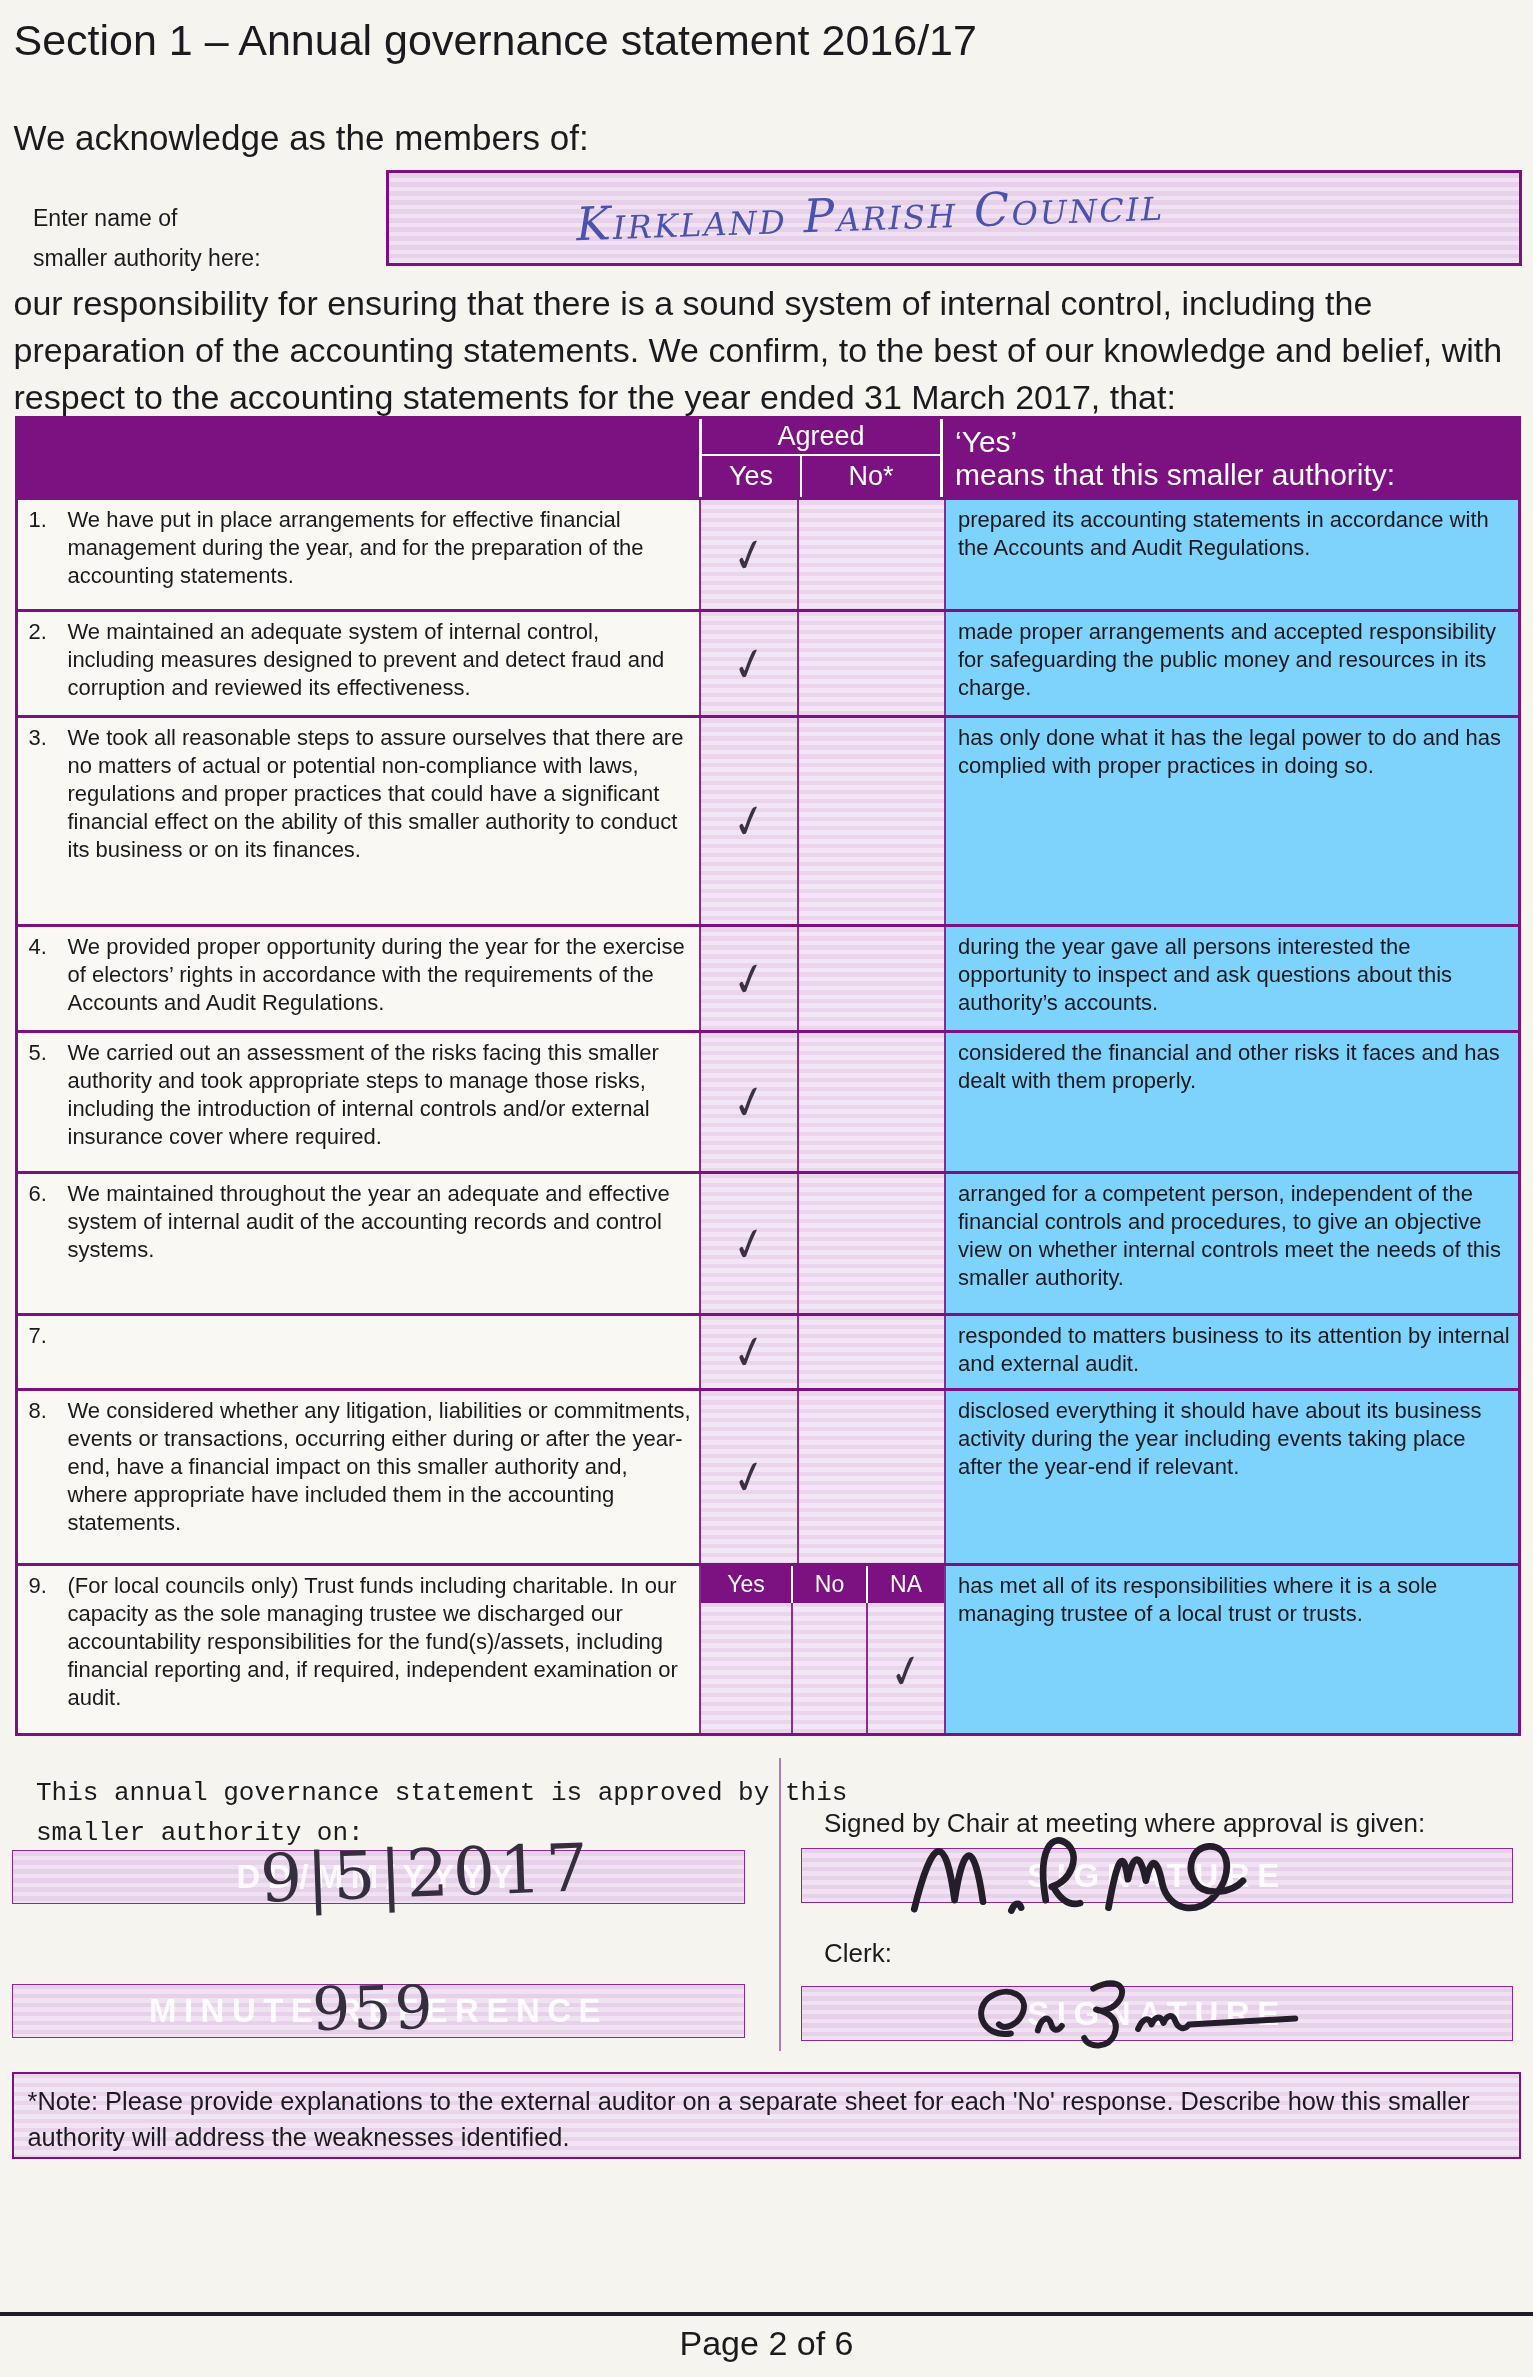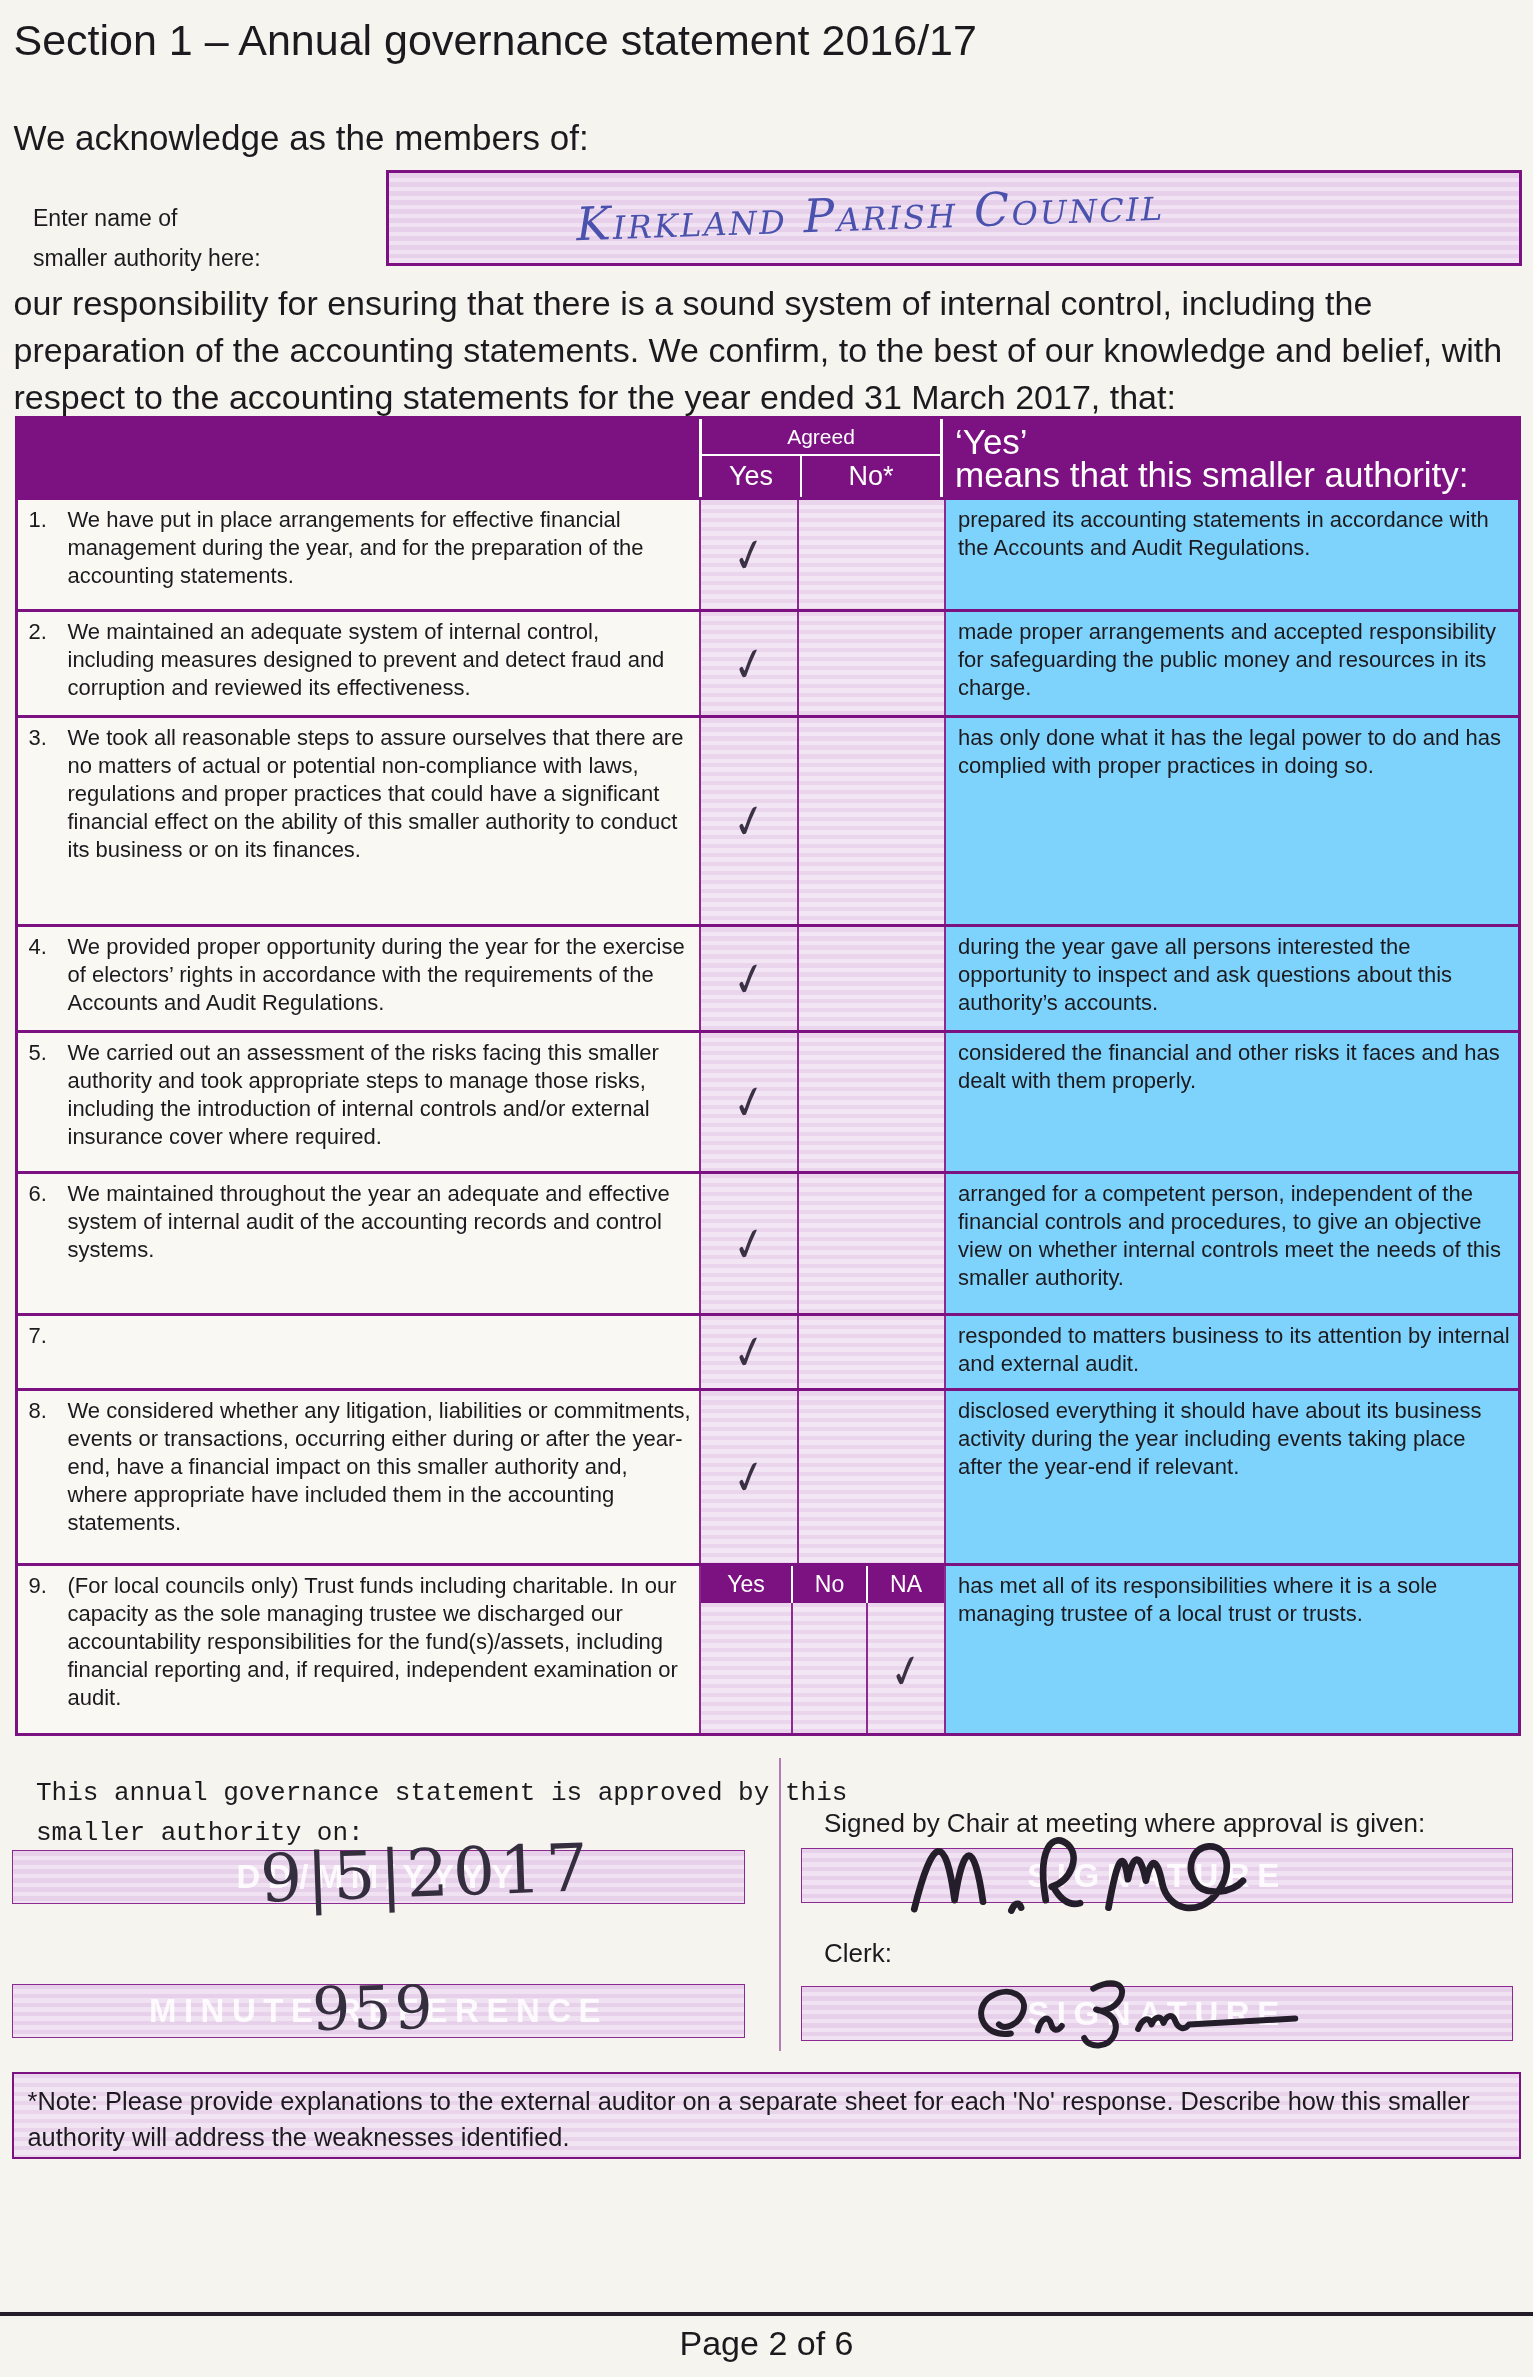--- a/index.html
+++ b/index.html
@@ -48,25 +48,25 @@
     border: 3px solid #7c1182;
     background: #faf8f3;
     overflow: hidden;
   }
   .t-header {
     display: grid; grid-template-columns: 681px 244px 1fr;
     background: #7c1182; color: #fff; height: 78px;
   }
   .th-agreed { border-left: 3px solid #fff; border-right: 3px solid #fff; display:flex; flex-direction:column; }
   .th-agreed .agreed-top { height: 37px; display:flex; align-items:center; justify-content:center;
-    font-size: 21px; border-bottom: 2.2px solid #fff; text-align: right; }
+    font-size: 27px; border-bottom: 2.2px solid #fff; text-align: right; }
   .th-agreed .agreed-sub { flex:1; display:grid; grid-template-columns: 98px 1fr; }
   .th-agreed .agreed-sub span { display:flex; align-items:center; justify-content:center; font-size: 27px; }
   .th-agreed .agreed-sub span:last-child { border-left: 2.2px solid #fff; }
-  .th-yes-means { padding: 6px 12px; font-size: 35px; line-height: 33px; }
+  .th-yes-means { padding: 6px 12px; font-size: 30px; line-height: 33px; }
   .t-row {
     display: grid; grid-template-columns: 681px 98px 147px 1fr;
     border-top: 3px solid #7c1182;
   }
   .cell-statement { background:#faf8f3; padding: 6px 7.5px 4.5px 10.5px; display:flex; }
   .cell-statement .num { width: 39px; flex: 0 0 39px; font-size: 22px; line-height: 28px; }
   .cell-statement .stmt { font-size: 22px; line-height: 28px; }
   .cell-yes, .cell-no {
     background: repeating-linear-gradient(180deg,#ead5ed 0px,#ead5ed 4.5px,#f2e5f4 4.5px,#f2e5f4 9px);
     border-left: 2.2px solid #8d2a92;

